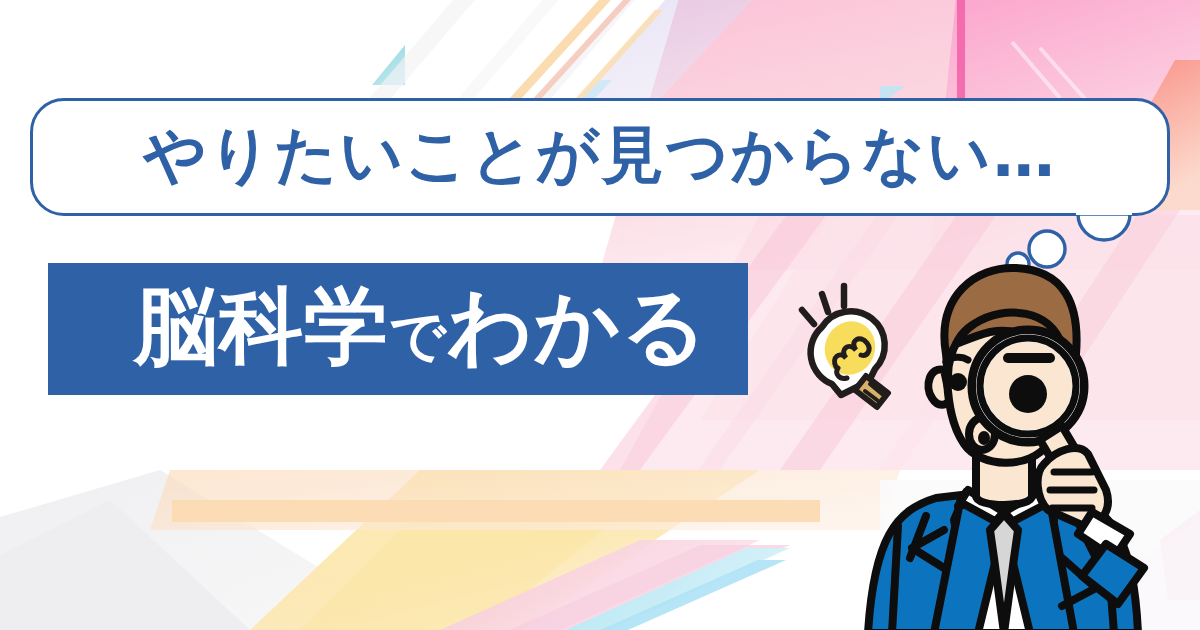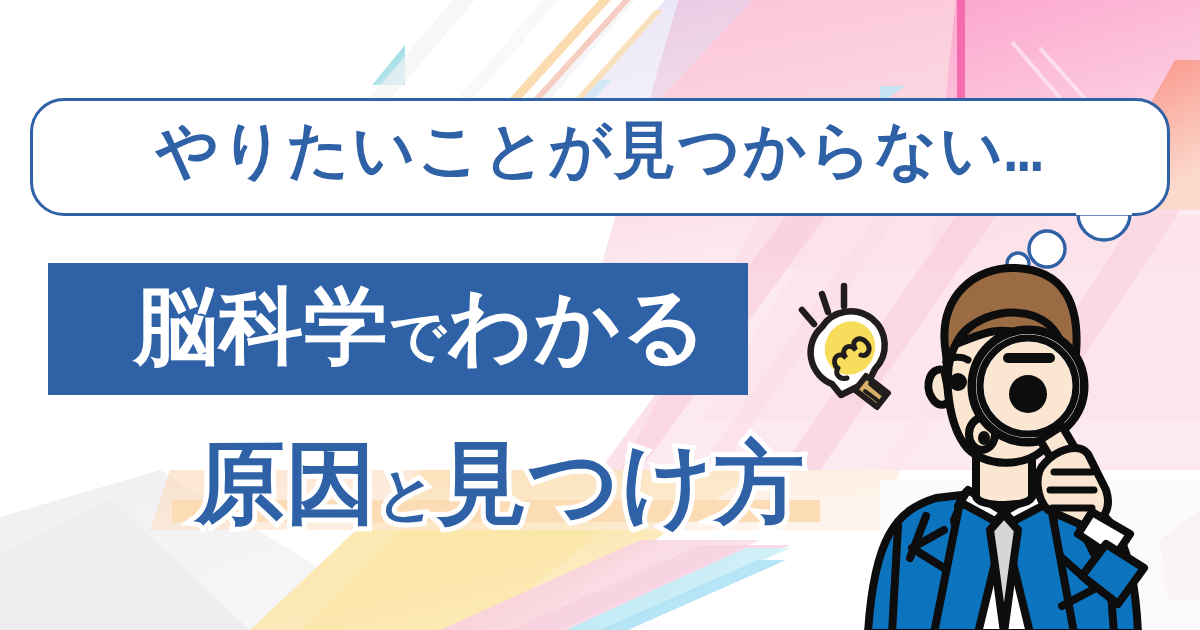--- a/index.html
+++ b/index.html
@@ -33,21 +33,20 @@
     z-index:20;
   }
   #bubble-text {
     color:#2F61A7;
     font-size:62px;
     font-weight:700;
     letter-spacing:2px;
     line-height:1;
     white-space:nowrap;
     transform:translateY(-2px);
-    font-family:Liberation Mono, monospace;
   }
 
   
   #banner {
     position:absolute;
     left:48px; top:263px;
     width:700px; height:132px;
     background:#2F61A7;
     z-index:20;
     display:flex;
@@ -308,19 +307,14 @@
     <span id="bubble-text">やりたいことが見つからない…</span>
   </div>
 
   <div id="banner">
     <span id="banner-text">
       <span>脳科学</span><span class="sm">で</span><span>わかる</span>
     </span>
   </div>
 
   <div id="line3-bar"></div>
-  <div id="line3-wrap">
-    <span id="line3-text">
-      <span>原因</span><span class="sm">と</span><span>見つけ方</span>
-    </span>
-  </div>
 
 </div>
 
 </body></html>

